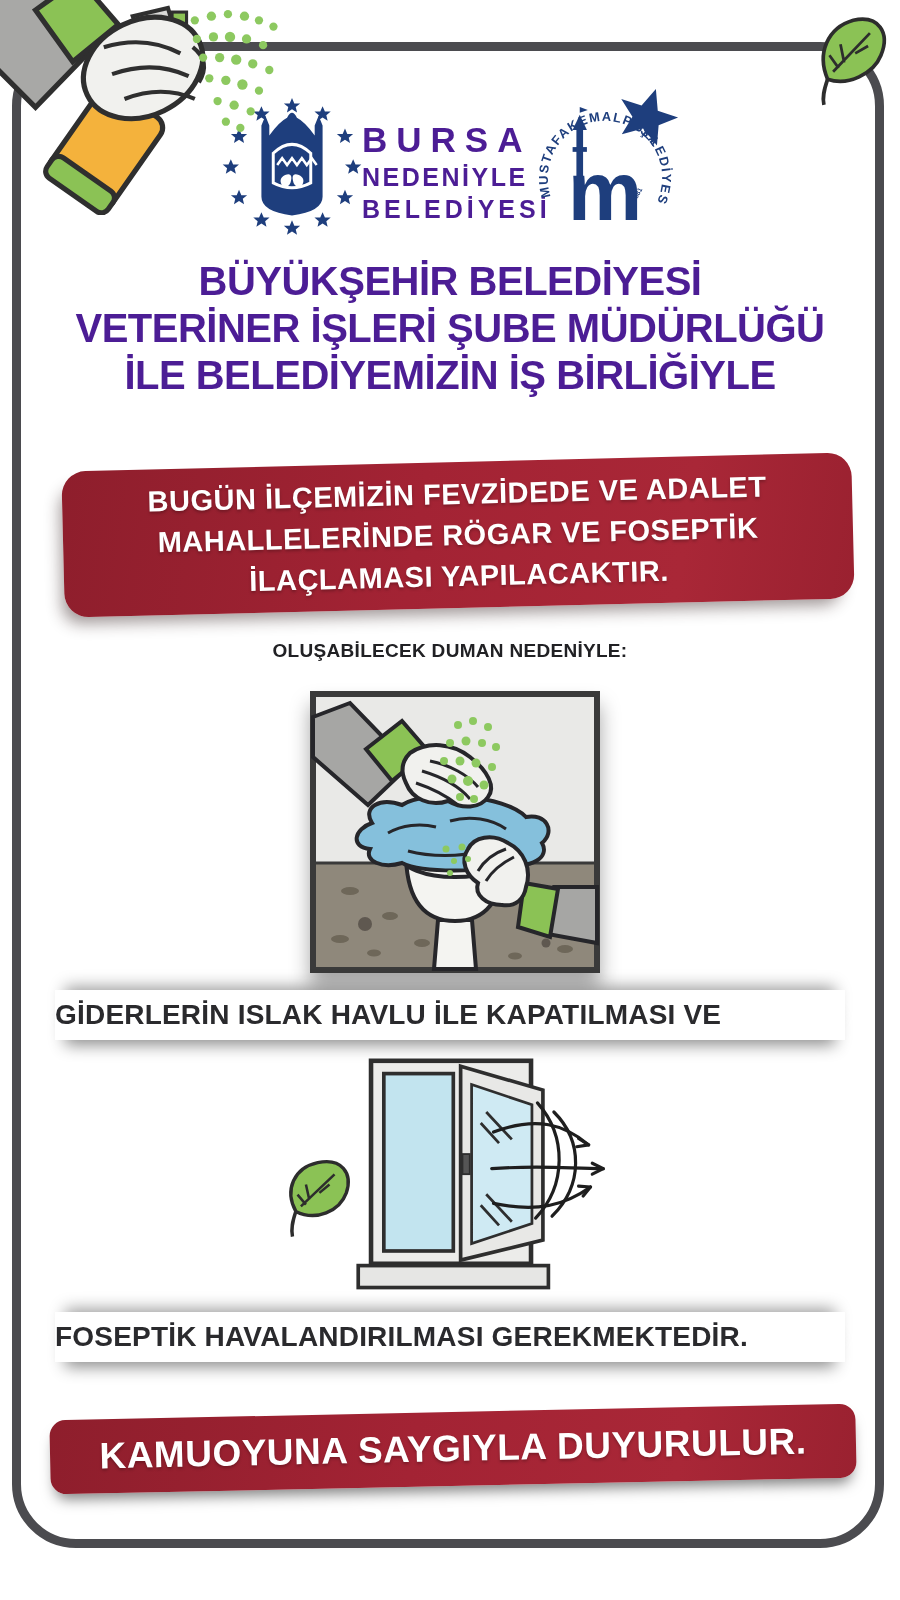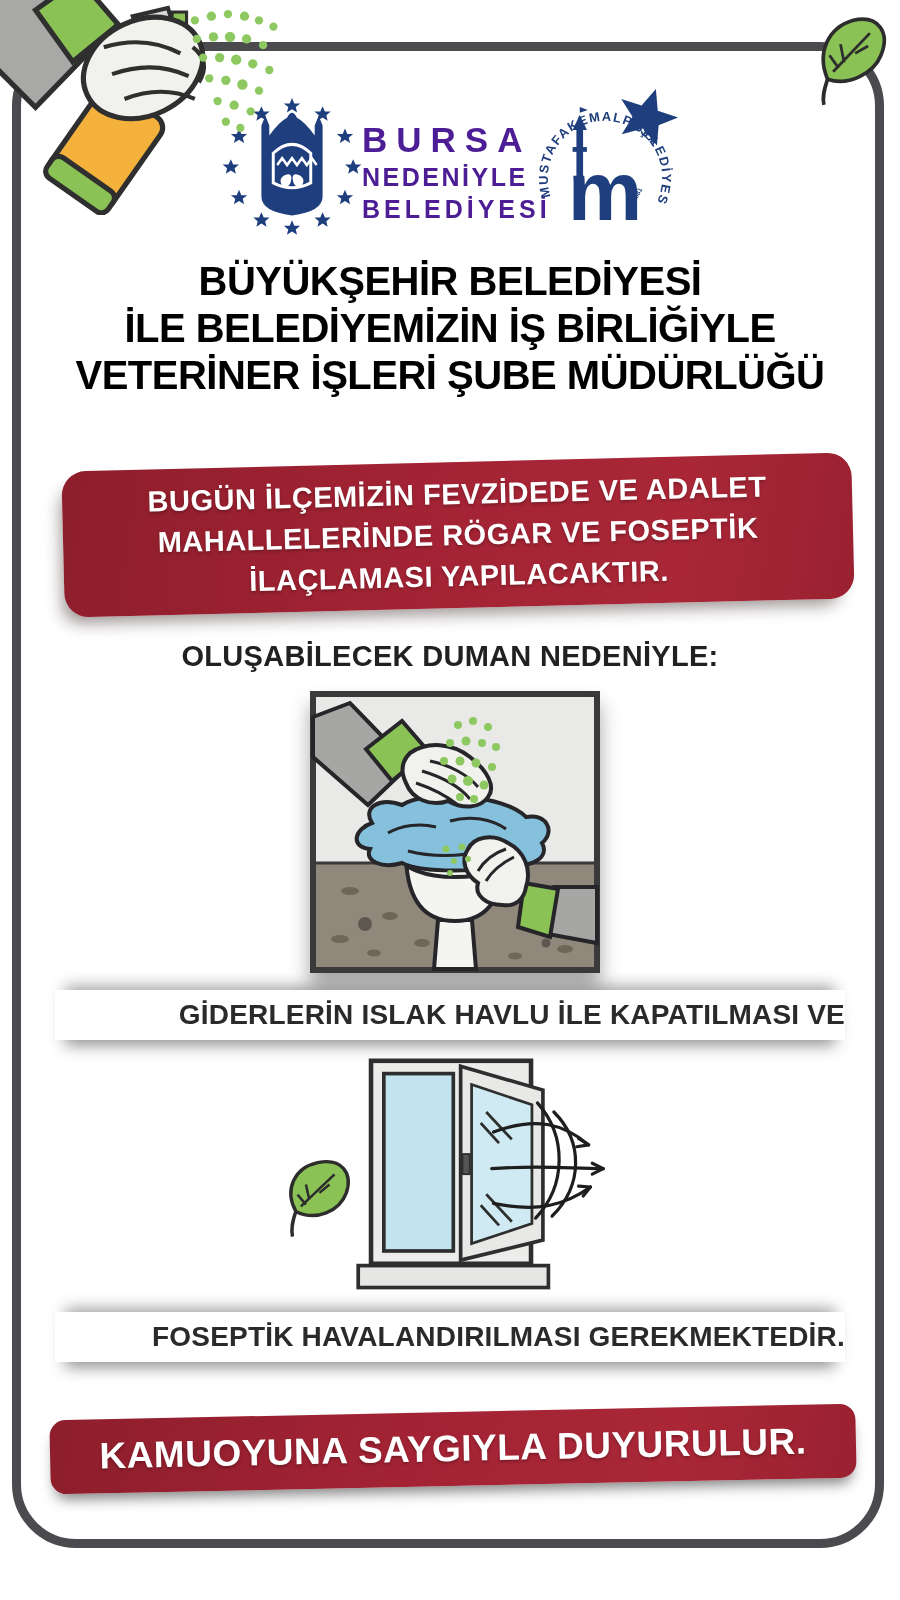--- a/index.html
+++ b/index.html
@@ -11,44 +11,44 @@
 
   
   .bursa-logo{position:absolute;left:218px;top:96px;width:148px;height:148px;}
   .bursa-text{position:absolute;left:362px;top:122px;color:#4c1d95;font-weight:bold;line-height:1;}
   .bursa-text .l1{font-size:35px;letter-spacing:9px;margin-bottom:8px;}
   .bursa-text .l2{font-size:25px;letter-spacing:2.5px;margin-bottom:7px;}
   .bursa-text .l3{font-size:25px;letter-spacing:4px;}
   .mkp-logo{position:absolute;left:526px;top:88px;width:158px;height:162px;}
 
   
-  .title{position:absolute;left:0;right:0;top:258px;text-align:center;color:#000000;
+  .title{position:absolute;left:0;right:0;top:258px;text-align:center;color:#4c1d95;
          font-weight:bold;font-size:40px;line-height:47px;letter-spacing:-0.5px;}
 
   
   .banner{position:absolute;box-sizing:border-box;color:#ffffff;font-weight:bold;text-align:center;
           background:linear-gradient(100deg,#8e1e2c 0%,#a32334 45%,#a92737 78%,#9a2130 100%);}
   .banner1{left:63px;top:462px;width:790px;height:146px;border-radius:24px;
            transform:rotate(-1.4deg);display:flex;flex-direction:column;justify-content:center;
            font-size:29px;line-height:41px;letter-spacing:0.5px;
            box-shadow:-8px 12px 16px -6px rgba(40,20,20,.45);text-shadow:0 2px 3px rgba(0,0,0,.25);}
   .banner2{left:50px;top:1412px;width:806px;height:74px;border-radius:16px;
            transform:rotate(-1.2deg);display:flex;align-items:center;justify-content:center;
            font-size:37px;letter-spacing:0.5px;
            box-shadow:0 10px 14px -5px rgba(0,0,0,.5);text-shadow:0 2px 3px rgba(0,0,0,.25);}
 
   .caption{position:absolute;left:0;right:0;top:640px;text-align:center;color:#212124;
-           font-weight:bold;font-size:29px;letter-spacing:0.3px;}
+           font-weight:bold;font-size:19px;letter-spacing:0.3px;}
 
   .figure-toilet{position:absolute;left:310px;top:691px;width:290px;height:282px;
                  filter:drop-shadow(0 14px 10px rgba(0,0,0,.35));}
   .figure-window{position:absolute;left:262px;top:1048px;width:368px;height:256px;}
 
   .ribbon{position:absolute;left:55px;width:790px;height:50px;background:#ffffff;
-          display:flex;align-items:center;justify-content:flex-end;color:#2a2a2d;
+          display:flex;align-items:center;justify-content:flex-start;color:#2a2a2d;
           font-weight:bold;font-size:28px;letter-spacing:0.2px;
           box-shadow:0 -13px 16px -10px rgba(0,0,0,.40),0 15px 16px -10px rgba(0,0,0,.45);}
   .ribbon1{top:990px;}
   .ribbon2{top:1312px;}
 
   .spray-hand{position:absolute;left:-10px;top:-15px;width:300px;height:230px;z-index:4;}
   .corner-leaf{position:absolute;left:800px;top:2px;width:92px;height:112px;z-index:4;}
 </style>
 </head>
 <body>
@@ -106,22 +106,22 @@
         <path d="M46,44 L53.5,28 L61,44 Z"></path>
         <rect x="46" y="62" width="15" height="5"></rect>
         <path d="M53.5,28 L53.5,20 L62,23 L53.5,26 Z"></path>
       </g>
       <text x="80" y="138" text-anchor="middle" font-size="88" font-weight="bold" fill="#1e3e7d" font-family="Liberation Sans, sans-serif">m</text>
       <text x="112" y="120" font-size="7" font-weight="bold" fill="#1e3e7d" transform="rotate(-62 112 120)">1881</text>
     </svg>
 
     <div class="title">
       <div>BÜYÜKŞEHİR BELEDİYESİ</div>
+      <div>VETERİNER İŞLERİ ŞUBE MÜDÜRLÜĞÜ</div>
       <div>İLE BELEDİYEMİZİN İŞ BİRLİĞİYLE</div>
-      <div>VETERİNER İŞLERİ ŞUBE MÜDÜRLÜĞÜ</div>
     </div>
 
     <div class="banner banner1">
       <div>BUGÜN İLÇEMİZİN FEVZİDEDE VE ADALET</div>
       <div>MAHALLELERİNDE RÖGAR VE FOSEPTİK</div>
       <div>İLAÇLAMASI YAPILACAKTIR.</div>
     </div>
 
     <div class="caption">OLUŞABİLECEK DUMAN NEDENİYLE:</div>
 

